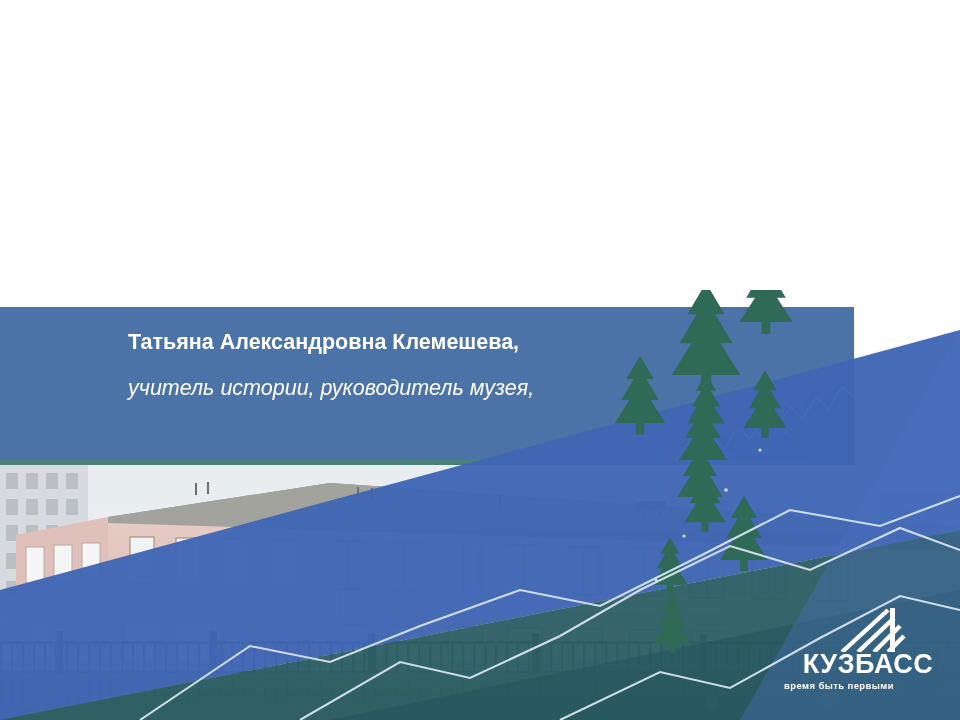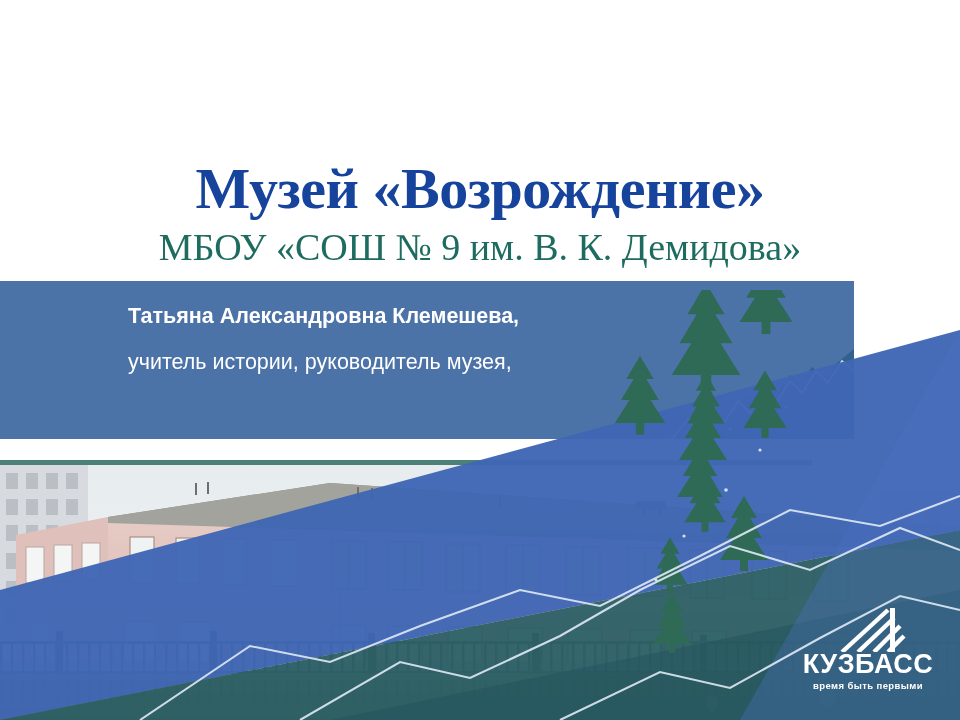--- a/index.html
+++ b/index.html
@@ -44,21 +44,21 @@
     line-height: 1.05;
     margin-top: 10px;
     color: #1E6B60;
     white-space: nowrap;
   }
 
   
   #author-banner {
     position: absolute;
     left: 0;
-    top: 281px;
+    top: 307px;
     width: 854px;
     height: 158px;
     background: #4C73A8;
     overflow: hidden;
   }
   #author-lines {
     position: absolute;
     left: 128px;
     top: 12px;
     color: #FFFFFF;
@@ -69,20 +69,21 @@
     line-height: 46px;
     white-space: nowrap;
     color: #ffffff;
   }
   .author-line.bold {
     font-weight: bold;
     font-style: normal;
     font-size: 21.5px;
   }
   .author-line.italic {
+    font-style: italic;
     font-weight: normal;
     font-size: 21.5px;
   }
 
   
   #banner-peaks {
     position: absolute;
     right: 0;
     bottom: 0;
     width: 300px;
@@ -142,38 +143,34 @@
     letter-spacing: 0.5px;
     color: #ffffff;
     line-height: 32px;
     white-space: nowrap;
   }
   #logo-tagline {
     position: absolute;
     left: 0;
     top: 76px;
     width: 168px;
-    text-align: center;
+    text-align: left;
     font-family: "Liberation Sans", sans-serif;
     font-weight: bold;
     font-size: 9.5px;
     letter-spacing: 0.4px;
     color: #ffffff;
     white-space: nowrap;
   }
 </style>
 </head>
 <body>
 
 <div id="slide">
 
-  <div id="title-block">
-    <div id="main-title">Музей «Возрождение»</div>
-    <div id="sub-title">МБОУ «СОШ № 9 им. В. К. Демидова»</div>
-  </div>
 
   <div id="author-banner">
     <div id="author-lines">
       <div class="author-line bold">Татьяна Александровна Клемешева,</div>
       <div class="author-line italic">учитель истории, руководитель музея,</div>
     </div>
 
     <svg id="banner-peaks" viewBox="0 0 300 90" preserveAspectRatio="none">
 
       <path d="M300 90 L300 0 L268 26 L258 18 L246 34 L236 26 L224 44

